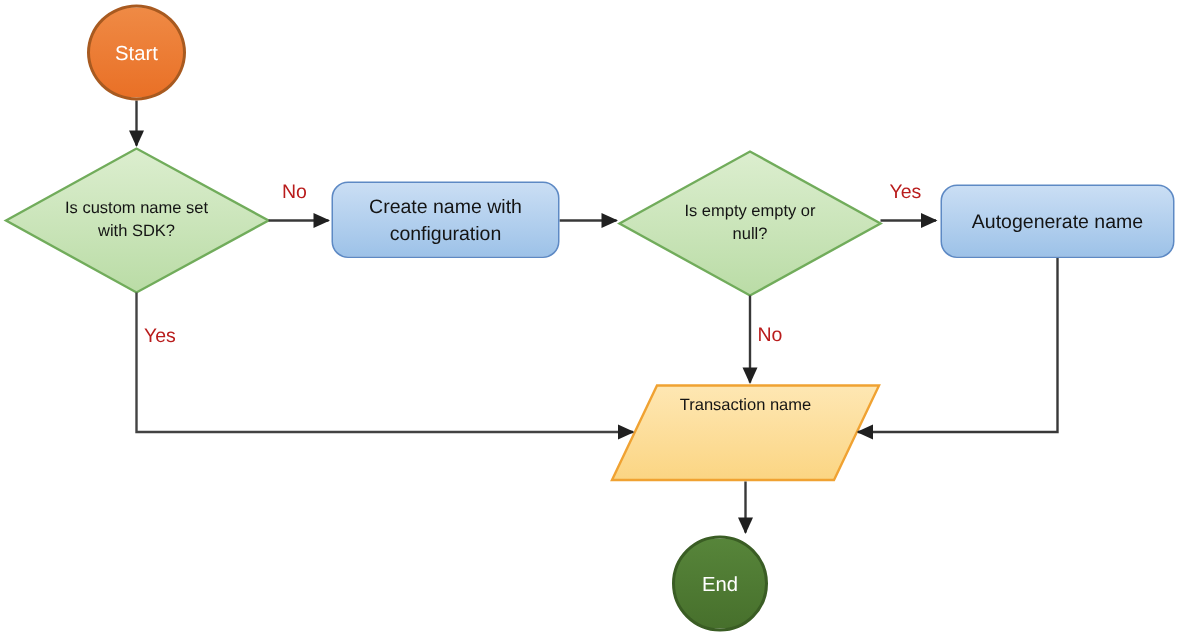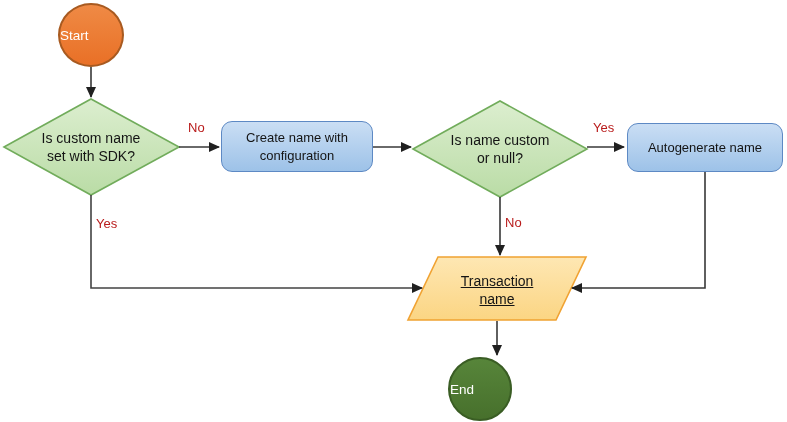--- a/index.html
+++ b/index.html
@@ -19,35 +19,36 @@
     position: absolute;
     left: 0; top: 0;
     width: 787px; height: 422px;
   }
   .node-text {
     position: absolute;
     display: flex;
     align-items: center;
     justify-content: center;
     text-align: center;
-    font-size: 14px;
+    font-size: 11px;
     line-height: 1.32;
     color: #141414;
   }
   .edge-label {
     position: absolute;
     font-size: 13px;
     color: #b91c1c;
     white-space: nowrap;
   }
   .terminal {
     position: absolute;
     border-radius: 50%;
     display: flex;
     align-items: center;
+    justify-content: center;
     color: #ffffff;
     font-size: 13.5px;
   }
   .terminal.start {
     left: 58px; top: 3px; width: 66px; height: 64px;
     background: linear-gradient(180deg, #ef8a45 0%, #e97026 100%);
     border: 2px solid #a85a20;
     box-sizing: border-box;
   }
   .terminal.end {
@@ -117,21 +118,21 @@
   </div>
 
   <div class="process p1">
     <span>Create name with configuration</span>
   </div>
   <div class="process p2">
     <span>Autogenerate name</span>
   </div>
 
   <div class="node-text" style="left:41px; top:114px; width:100px; height:66px;">Is custom name set with SDK?</div>
-  <div class="node-text" style="left:450px; top:117px; width:100px; height:64px;">Is name custom or null?</div>
-  <div class="node-text" style="left:447px; top:264px; width:100px; height:52px;text-decoration:underline;">Transaction name</div>
+  <div class="node-text" style="left:450px; top:117px; width:100px; height:64px;">Is empty empty or null?</div>
+  <div class="node-text" style="left:447px; top:244px; width:100px; height:52px;">Transaction name</div>
 
   <div class="edge-label" style="left:188px; top:120px;">No</div>
   <div class="edge-label" style="left:593px; top:120px;">Yes</div>
   <div class="edge-label" style="left:505px; top:215px;">No</div>
   <div class="edge-label" style="left:96px; top:216px;">Yes</div>
 
 </div>
 
 </body></html>

